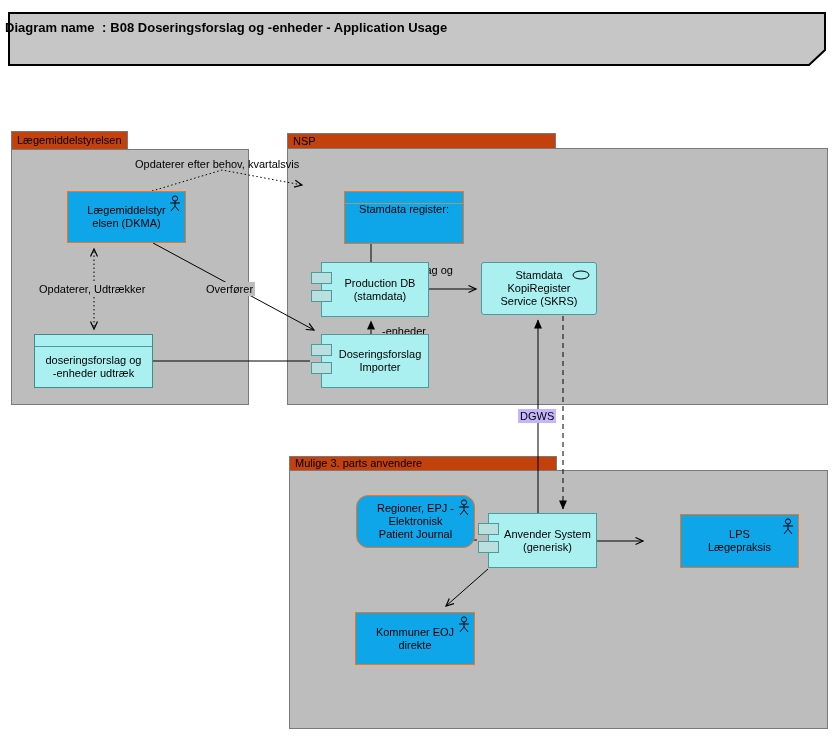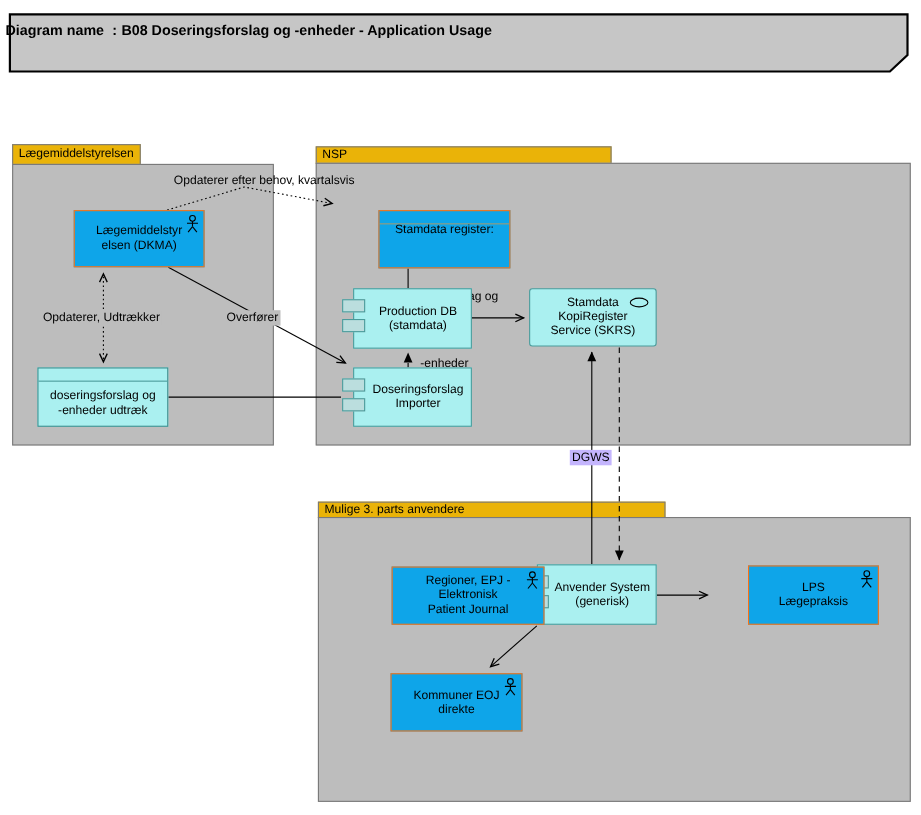--- a/index.html
+++ b/index.html
@@ -2,21 +2,21 @@
 <html><head>
 <meta charset="utf-8">
 <style>
   html,body{margin:0;padding:0;}
   body{
     width:837px;height:741px;position:relative;background:#ffffff;
     font-family:"Liberation Sans",sans-serif;color:#000;overflow:hidden;
   }
   
   .group-tab{
-    position:absolute;background:#eab308;border:1px solid #7a7a7a;
+    position:absolute;background:#c2410c;border:1px solid #7a7a7a;
     font-size:11px;line-height:15px;padding:0 5px;box-sizing:border-box;
     white-space:nowrap;overflow:hidden;
   }
   .group-body{
     position:absolute;background:#bdbdbd;border:1px solid #7a7a7a;
     box-sizing:border-box;
   }
   
   .node{
     position:absolute;box-sizing:border-box;font-size:11px;line-height:13px;
@@ -59,21 +59,21 @@
 </style>
 </head>
 <body>
 
 <div class="group-tab" style="left:11px;top:131px;width:117px;height:19px;line-height:17px;">Lægemiddelstyrelsen</div>
 <div class="group-body" style="left:11px;top:149px;width:238px;height:256px;"></div>
 
 <div class="group-tab" style="left:287px;top:133px;width:269px;height:16px;">NSP</div>
 <div class="group-body" style="left:287px;top:148px;width:541px;height:257px;"></div>
 
-<div class="group-tab" style="left:289px;top:456px;width:316px;height:15px;line-height:13px;">Mulige 3. parts anvendere</div>
+<div class="group-tab" style="left:289px;top:456px;width:268px;height:15px;line-height:13px;">Mulige 3. parts anvendere</div>
 <div class="group-body" style="left:289px;top:470px;width:539px;height:259px;"></div>
 
 <svg class="overlay" width="837" height="741" viewBox="0 0 837 741">
   <defs>
     <marker id="vopen" markerWidth="10" markerHeight="10" refX="8.5" refY="4.5" orient="auto" markerUnits="userSpaceOnUse">
       <path d="M1,1 L8.5,4.5 L1,8" fill="none" stroke="#000" stroke-width="1.2"></path>
     </marker>
     <marker id="tsolid" markerWidth="11" markerHeight="10" refX="9" refY="4.5" orient="auto" markerUnits="userSpaceOnUse">
       <path d="M0.5,0.5 L9.5,4.5 L0.5,8.5 Z" fill="#000" stroke="none"></path>
     </marker>
@@ -161,21 +161,21 @@
   <div>Service (SKRS)</div>
 </div>
 
 <div class="node cyan" style="left:488px;top:513px;width:109px;height:55px;padding-left:10px;">
   <div class="ctab t1"></div>
   <div class="ctab t2"></div>
   <div>Anvender System</div>
   <div>(generisk)</div>
 </div>
 
-<div class="node yellow" style="left:323px;top:515px;width:139px;height:53px;">
+<div class="node yellow" style="left:323px;top:495px;width:119px;height:53px;border-radius:12px;">
   <svg class="corner-icon" width="12" height="17" viewBox="0 0 12 17">
     <circle cx="6" cy="3.5" r="2.6" fill="none" stroke="#000"></circle>
     <line x1="6" y1="6.2" x2="6" y2="11" stroke="#000"></line>
     <line x1="1" y1="8" x2="11" y2="8" stroke="#000"></line>
     <line x1="6" y1="11" x2="2" y2="16" stroke="#000"></line>
     <line x1="6" y1="11" x2="10" y2="16" stroke="#000"></line>
   </svg>
   <div>Regioner, EPJ -</div>
   <div>Elektronisk</div>
   <div>Patient Journal</div>
@@ -198,16 +198,16 @@
     <circle cx="6" cy="3.5" r="2.6" fill="none" stroke="#000"></circle>
     <line x1="6" y1="6.2" x2="6" y2="11" stroke="#000"></line>
     <line x1="1" y1="8" x2="11" y2="8" stroke="#000"></line>
     <line x1="6" y1="11" x2="2" y2="16" stroke="#000"></line>
     <line x1="6" y1="11" x2="10" y2="16" stroke="#000"></line>
   </svg>
   <div>Kommuner EOJ</div>
   <div>direkte</div>
 </div>
 
-<div class="edge-label" style="left:156px;top:157px;">Opdaterer efter behov, kvartalsvis</div>
+<div class="edge-label" style="left:133px;top:157px;">Opdaterer efter behov, kvartalsvis</div>
 <div class="edge-label bg-gray" style="left:37px;top:282px;">Opdaterer, Udtrækker</div>
 <div class="edge-label bg-gray" style="left:204px;top:282px;">Overfører</div>
 <div class="edge-label bg-white" style="left:518px;top:409px;">DGWS</div>
 
 </body></html>

